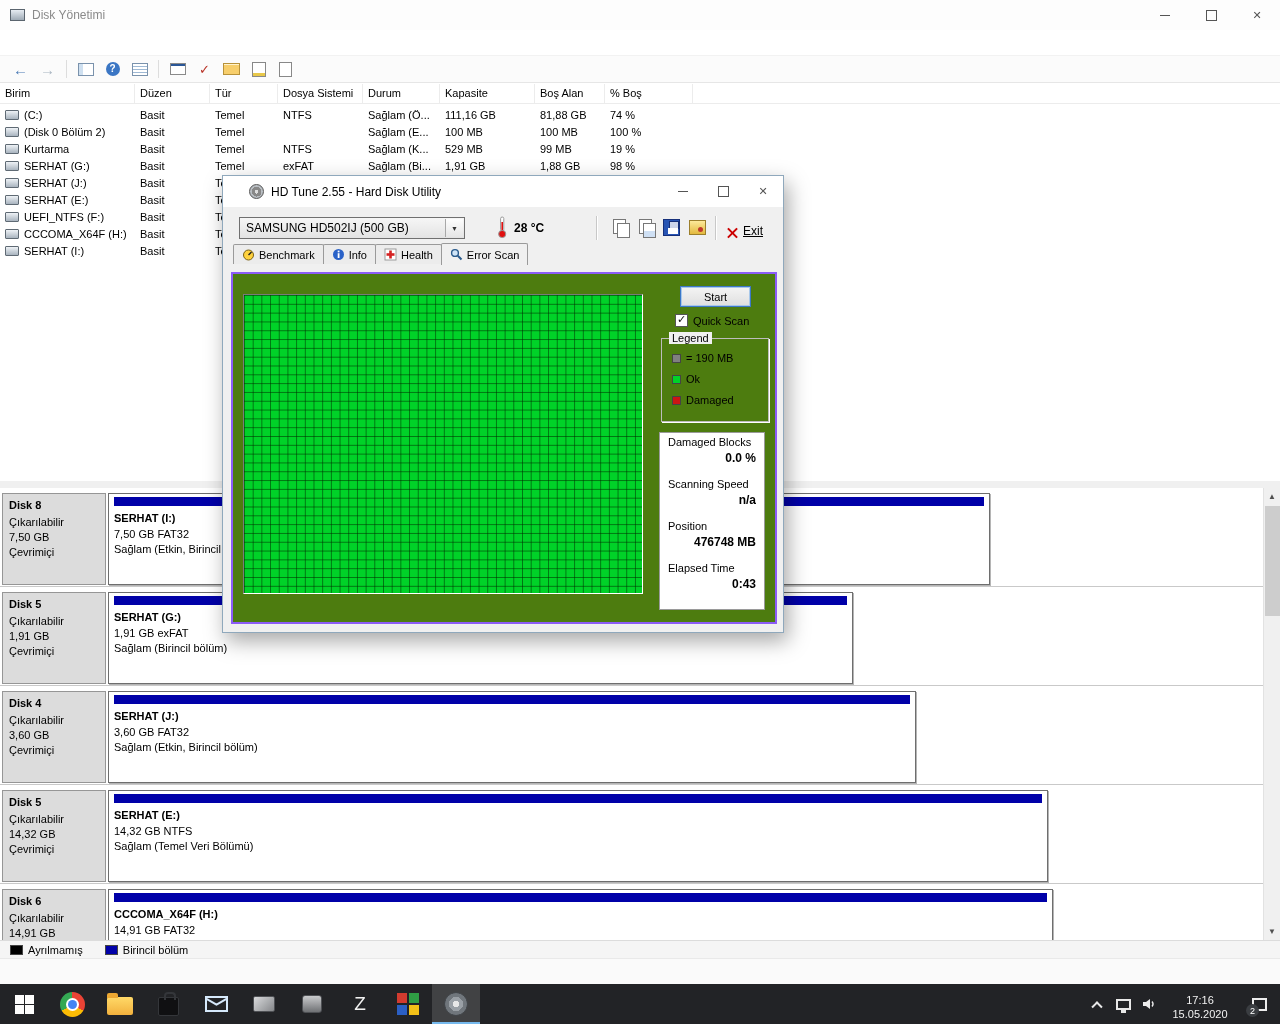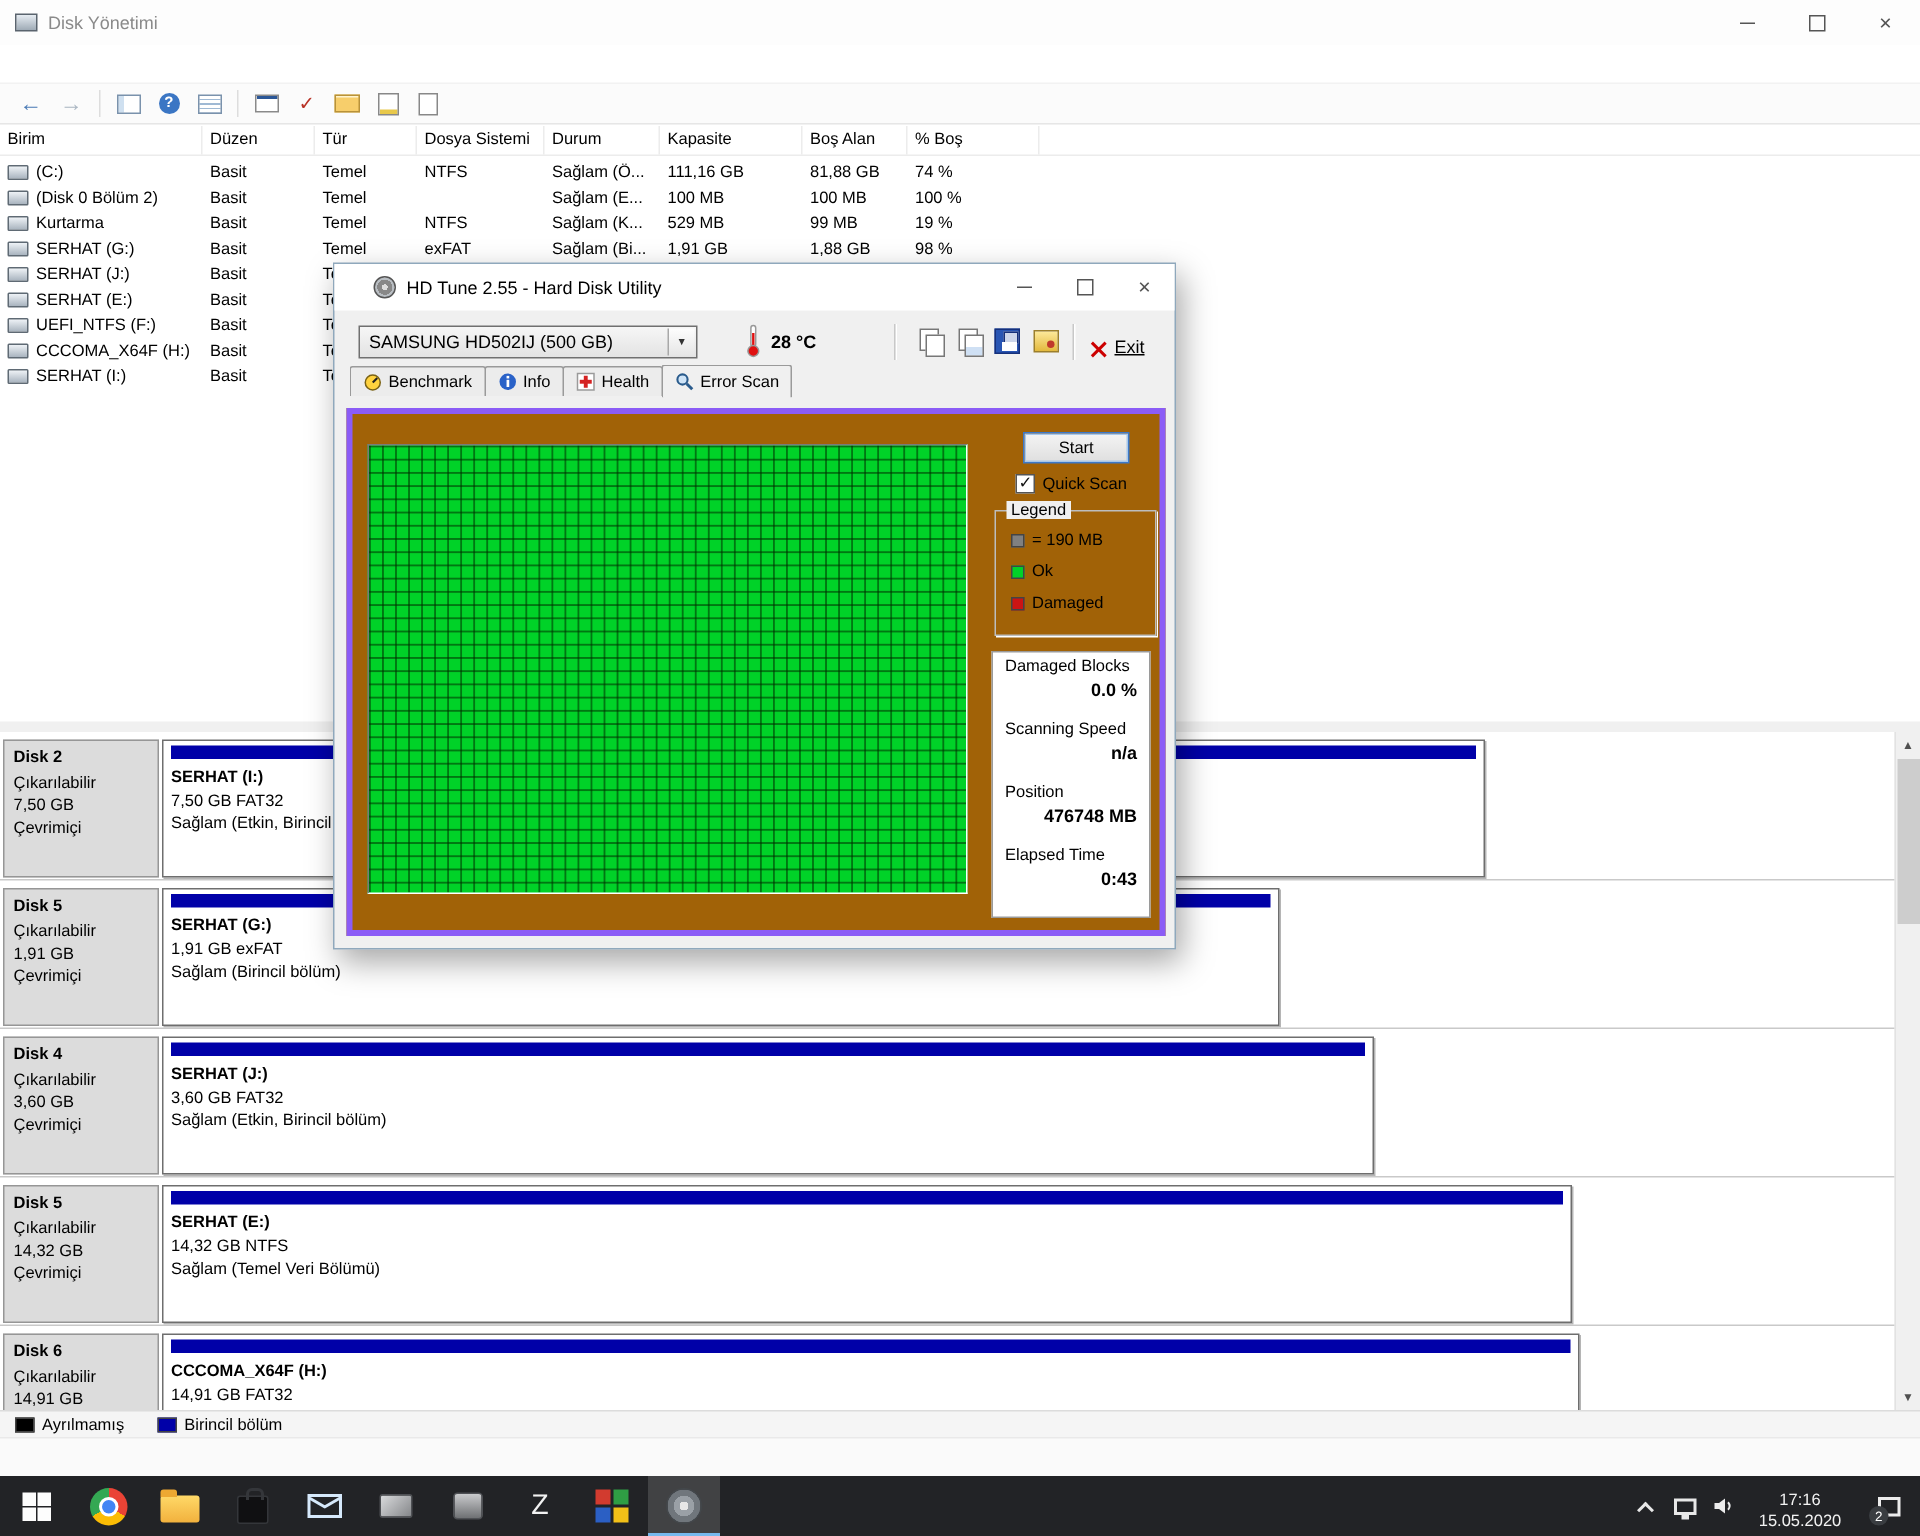--- a/index.html
+++ b/index.html
@@ -94,21 +94,21 @@
   .ico-opts{width:17px;height:15px;margin-top:2px;background:linear-gradient(#fde99a,#e3b93e);border:1px solid #9c7f2c;}
   .ico-opts::after{content:"";position:absolute;right:2px;bottom:2px;width:5px;height:5px;border-radius:50%;background:#c0392b;}
   .exit-btn{position:absolute;left:500px;top:42px;height:20px;display:flex;align-items:flex-end;gap:5px;font-size:12px;padding:0 4px;text-decoration:underline;}
   .exit-x{width:11px;height:11px;position:relative;flex:none;}
   .exit-x::before,.exit-x::after{content:"";position:absolute;left:-1px;top:5px;width:13px;height:2px;background:#c00;}
   .exit-x::before{transform:rotate(45deg);}
   .exit-x::after{transform:rotate(-45deg);}
   .tabs{position:absolute;left:10px;top:67px;display:flex;align-items:flex-end;z-index:2;}
   .tab{height:20px;display:flex;align-items:center;gap:4px;padding:0 8px;font-size:11px;background:#ececec;border:1px solid #9a9a9a;border-bottom:none;border-radius:2px 2px 0 0;margin-right:-1px;}
   .tab.active{height:22px;background:#f0f0f0;position:relative;z-index:3;margin-bottom:-1px;}
-  .tabpage{position:absolute;left:8px;top:96px;width:546px;height:352px;background:#a16207;border:4px solid #8b5cf6;}
+  .tabpage{position:absolute;left:8px;top:96px;width:546px;height:352px;background:#4d7c0f;border:2px solid #8b5cf6;}
   .scangrid{position:absolute;left:10px;top:20px;width:400px;height:300px;border:1px solid;border-color:#7a7a7a #fff #fff #7a7a7a;background-image:linear-gradient(rgba(0,45,0,.55) 1px,transparent 1px),linear-gradient(90deg,rgba(0,45,0,.55) 1px,transparent 1px);background-size:8.7px 8.82px;}
   .btn-start{position:absolute;left:447px;top:12px;width:71px;height:21px;background:linear-gradient(#f4f4f4,#dfdfdf);border:1px solid #3c78c8;box-shadow:inset 0 0 0 1px #a8c8ea;font-size:11px;display:flex;align-items:center;justify-content:center;}
   .qs{position:absolute;left:442px;top:40px;display:flex;align-items:center;gap:5px;font-size:11px;}
   .cb{width:13px;height:13px;background:#fff;border:1px solid #555;position:relative;flex:none;}
   .cb::before{content:"✓";position:absolute;left:1px;top:-2px;font-size:11px;color:#111;}
   .gbox{position:absolute;left:428px;top:64px;width:108px;height:84px;border:1px solid #bdbdbd;box-shadow:1px 1px 0 #fff;}
   .gb-title{position:absolute;top:-7px;left:7px;background:#f0f0f0;padding:0 3px;font-size:11px;}
   .leg-row{display:flex;align-items:center;gap:5px;font-size:11px;margin:9px 0 0 10px;}
   .leg-row.first{margin-top:13px;}
   .sw{width:9px;height:9px;border:1px solid #444;display:inline-block;flex:none;}
@@ -332,21 +332,21 @@
   </div>
 </div>
     </div>
 
     <div class="splitter"></div>
 
     <div class="graph-panel">
       <div class="drows">
   <div class="drow">
     <div class="dbox">
-      <div class="dname">Disk 2</div>
+      <div class="dname">Disk 8</div>
       <div class="dkind">Çıkarılabilir</div>
       <div class="dsize">7,50 GB</div>
       <div class="dstatus">Çevrimiçi</div>
     </div>
     <div class="dbar" style="width: 882px;">
       <div class="dstrip" style="background-color: rgb(0, 0, 168);"></div>
       <div class="plabel">SERHAT (I:)</div>
       <div class="psize">7,50 GB FAT32</div>
       <div class="pstatus">Sağlam (Etkin, Birincil bölüm)</div>
     </div>

